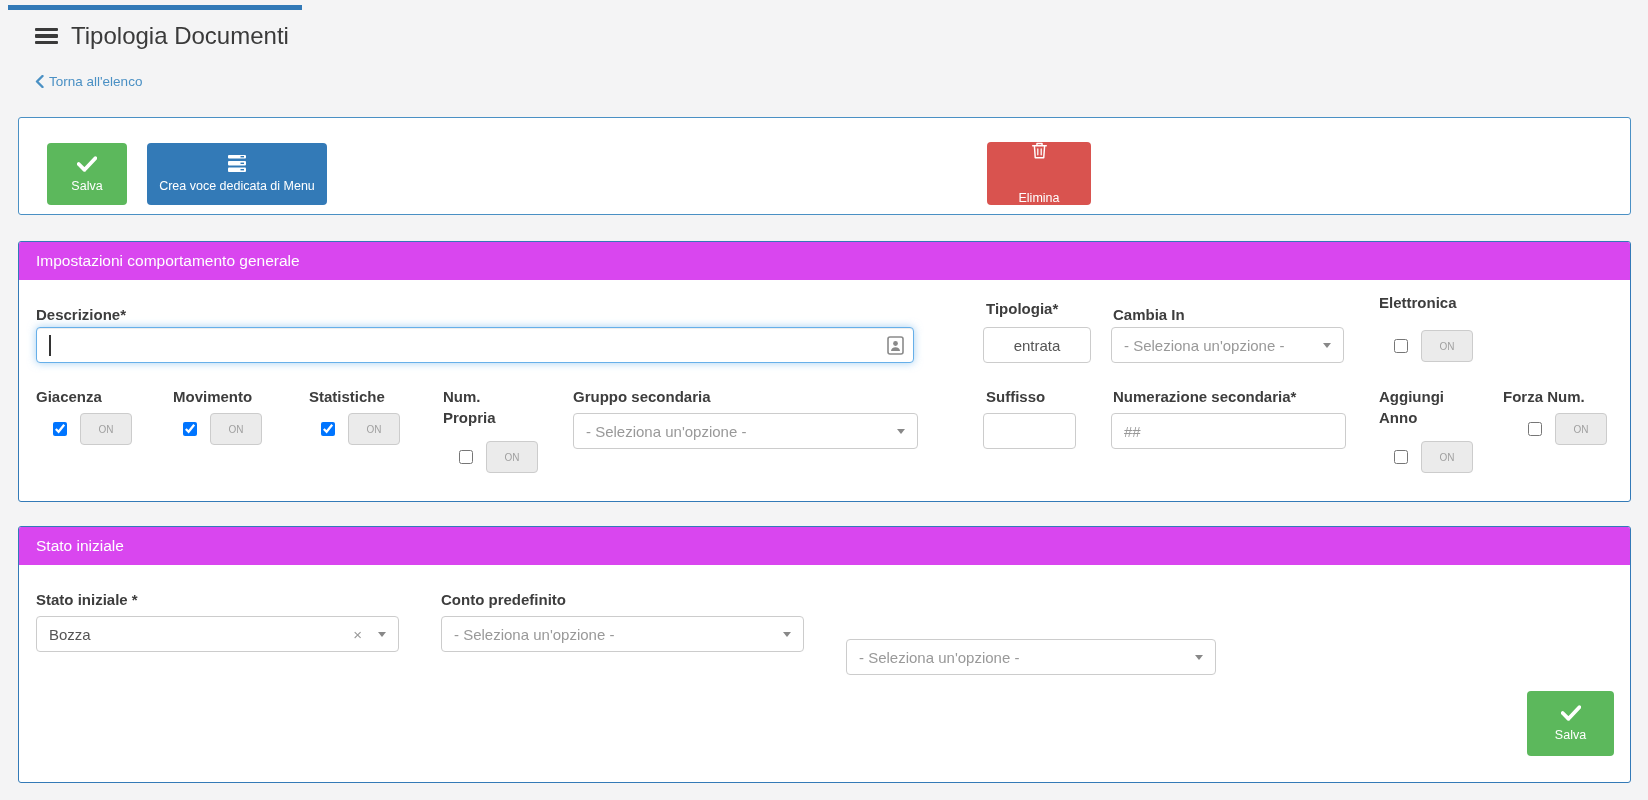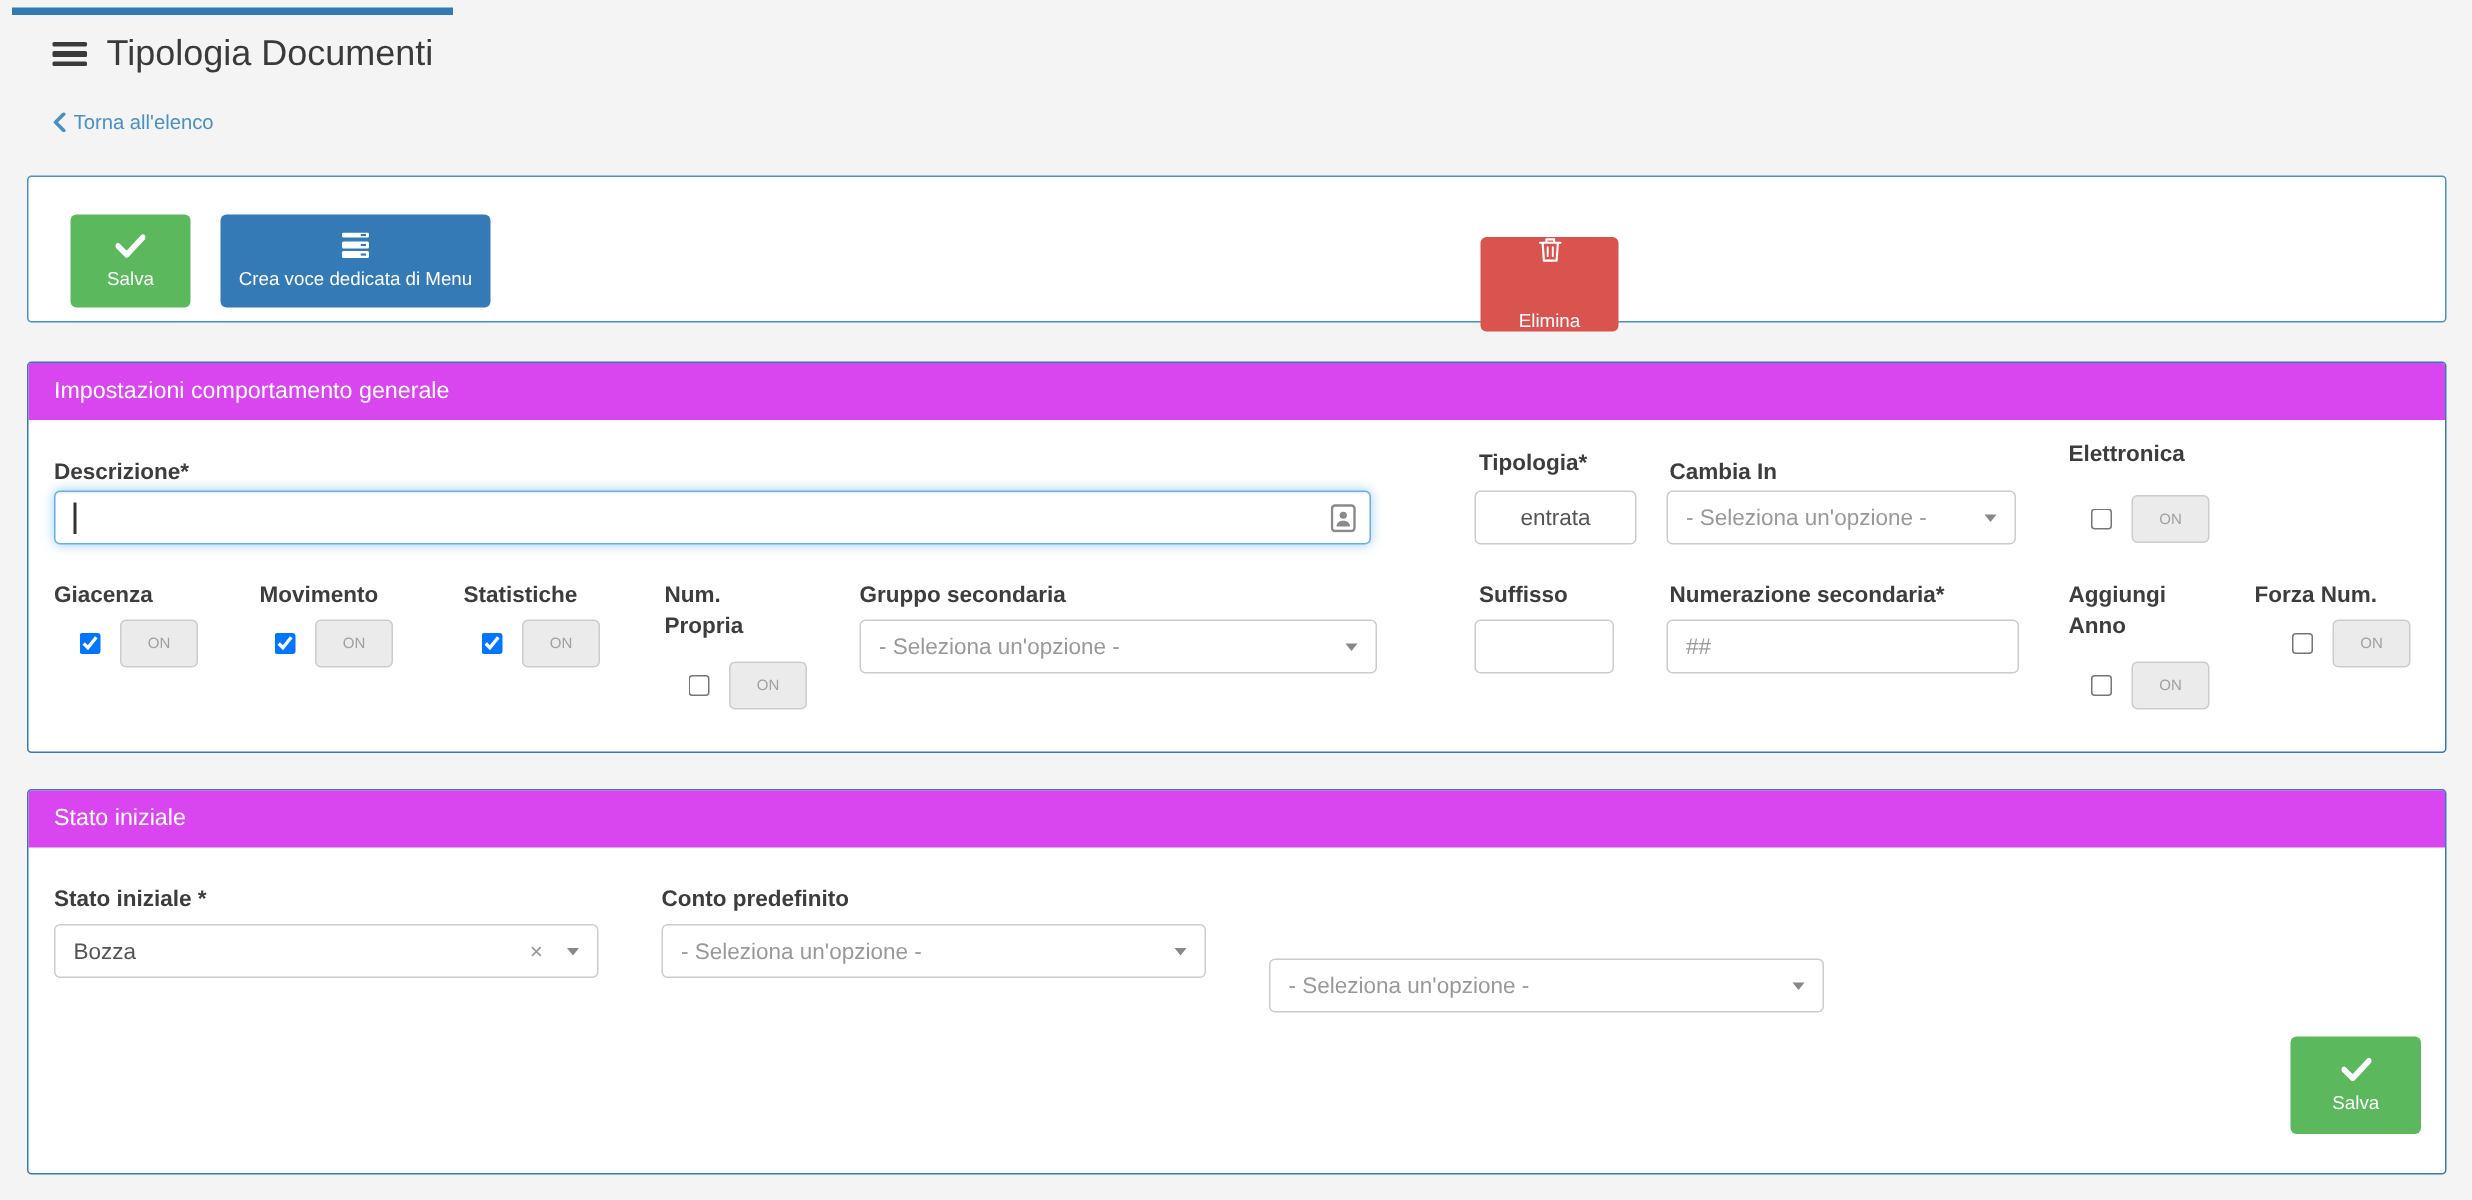--- a/index.html
+++ b/index.html
@@ -92,21 +92,21 @@
         <rect x="2" y="0" width="18" height="3.4" rx="1" fill="#fff"></rect>
         <rect x="2" y="6" width="18" height="4.6" rx="1" fill="#fff"></rect>
         <rect x="2" y="12.4" width="18" height="4.6" rx="1" fill="#fff"></rect>
         <rect x="14.5" y="1" width="3.5" height="1.4" fill="#337ab7"></rect>
         <rect x="14.5" y="7.6" width="3.5" height="1.4" fill="#337ab7"></rect>
         <rect x="14.5" y="14" width="3.5" height="1.4" fill="#337ab7"></rect>
       </svg>
       <span>Crea voce dedicata di Menu</span>
     </button>
 
-    <button class="btn btn-red" style="left:968px;top:40px;width:92px;height:63px;gap:32px;">
+    <button class="btn btn-red" style="left:968px;top:24px;width:104px;height:63px;gap:32px;">
       <svg width="17" height="19" viewBox="0 0 18 20">
         <path d="M1 4.5h16" stroke="#fff" stroke-width="1.7" fill="none" stroke-linecap="round"></path>
         <path d="M6 4V1.8h6V4" stroke="#fff" stroke-width="1.7" fill="none" stroke-linejoin="round"></path>
         <path d="M3 4.5l1 14h10l1-14" stroke="#fff" stroke-width="1.7" fill="none" stroke-linejoin="round"></path>
         <path d="M7 8v7M11 8v7" stroke="#fff" stroke-width="1.5" fill="none" stroke-linecap="round"></path>
       </svg>
       <span>Elimina</span>
     </button>
   </div>
 

